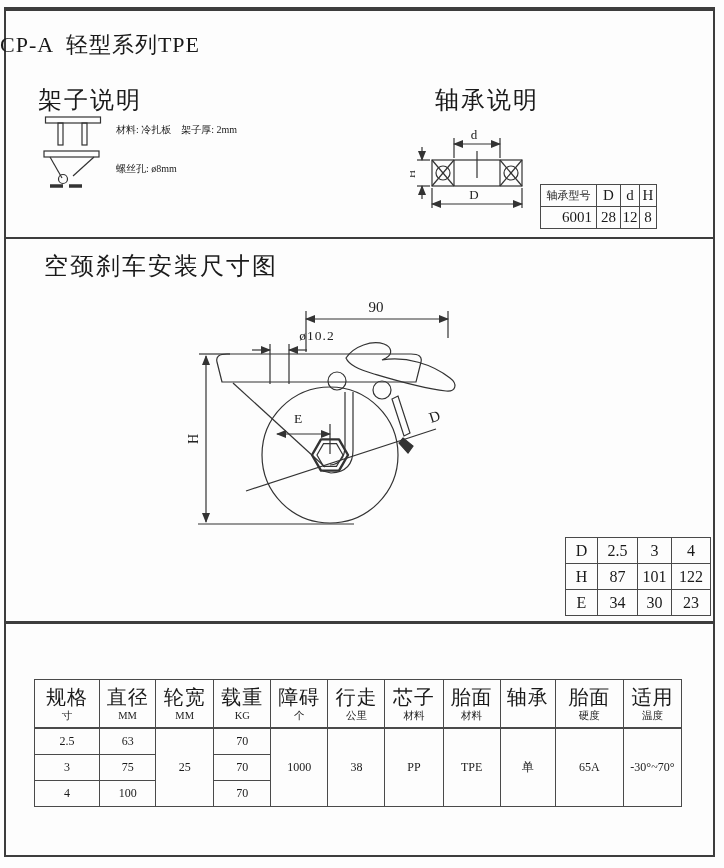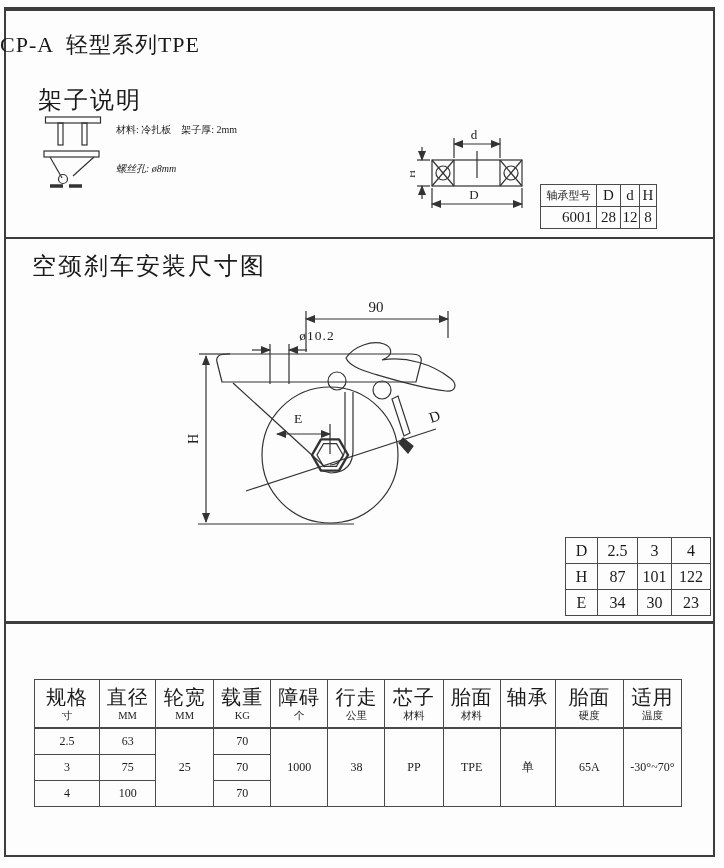--- a/index.html
+++ b/index.html
@@ -13,26 +13,26 @@
   .divider{position:absolute;left:5px;width:710px;height:0;border-top:2px solid #3d3d3d;}
   .divider.d1{top:237px;}
   .divider.d2{top:621px;border-top-width:3px;}
 
   .doc-title{position:absolute;left:0;top:30px;width:100%;text-align:left;
     font-size:22px;letter-spacing:1px;white-space:pre;}
 
   .sec-heading{position:absolute;font-size:24px;letter-spacing:2px;}
   .h-frame{left:38px;top:84px;}
   .h-bearing{left:435px;top:84px;}
-  .h-install{left:32px;top:250px;}
+  .h-install{left:44px;top:250px;}
   .h-report{left:38px;top:632px;}
 
   .frame-item{position:absolute;display:flex;align-items:center;}
   .fi1{left:44px;top:114px;}
-  .fi2{left:42px;top:148px;font-style:italic;}
+  .fi2{left:42px;top:148px;}
   .fi3{left:42px;top:192px;}
   .frame-item .icon{flex:0 0 auto;}
   .item-label{font-size:10px;white-space:pre;margin-left:14px;
     font-family:"Liberation Serif","DejaVu Serif",serif;}
   .fi1 .item-label{margin-top:-2px;}
 
   svg{display:block;}
   .lineart{stroke:#333;fill:none;stroke-width:1.2;}
 
   table{border-collapse:collapse;background:#fdfdfd;}
@@ -94,20 +94,21 @@
           <circle cx="21" cy="31" r="4.5"></circle>
           <line x1="8" y1="38" x2="21" y2="38" stroke-width="3.5"></line>
           <line x1="27" y1="38" x2="40" y2="38" stroke-width="3.5"></line>
         </g>
       </svg>
     </span>
     <span class="item-label">螺丝孔: ø8mm</span>
   </div>
 
 
+  <div class="sec-heading h-bearing">轴承说明</div>
 
   <svg class="bearing-diagram" style="position:absolute;left:410px;top:126px;" width="126" height="90" viewBox="0 0 126 90">
     <defs>
       <marker id="arrB" viewBox="0 0 10 8" refX="9" refY="4" markerWidth="10" markerHeight="8" orient="auto-start-reverse" markerUnits="userSpaceOnUse">
         <path d="M0,0 L10,4 L0,8 Z" fill="#333"></path>
       </marker>
     </defs>
     <g class="lineart" stroke-width="1.1">
       <rect x="22" y="34" width="90" height="26"></rect>
       <line x1="44" y1="34" x2="44" y2="60"></line>

